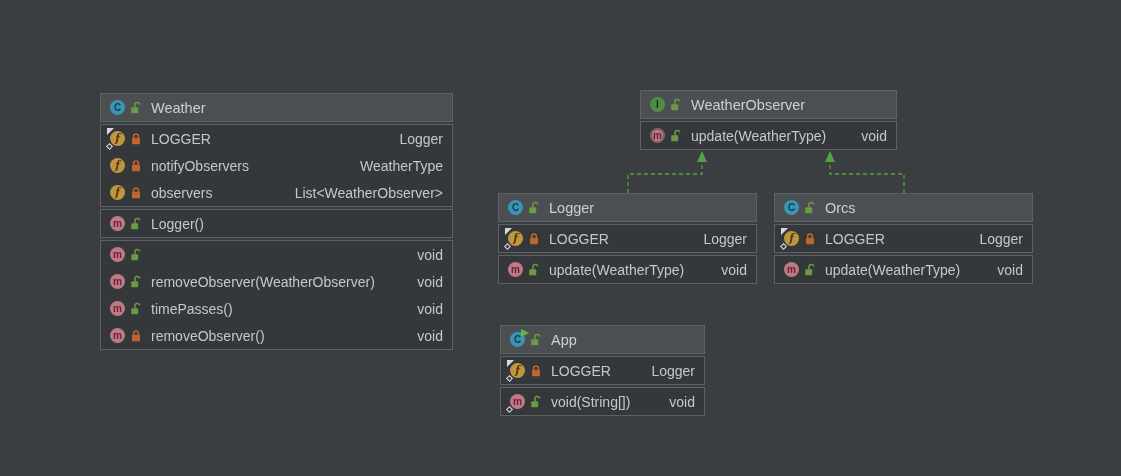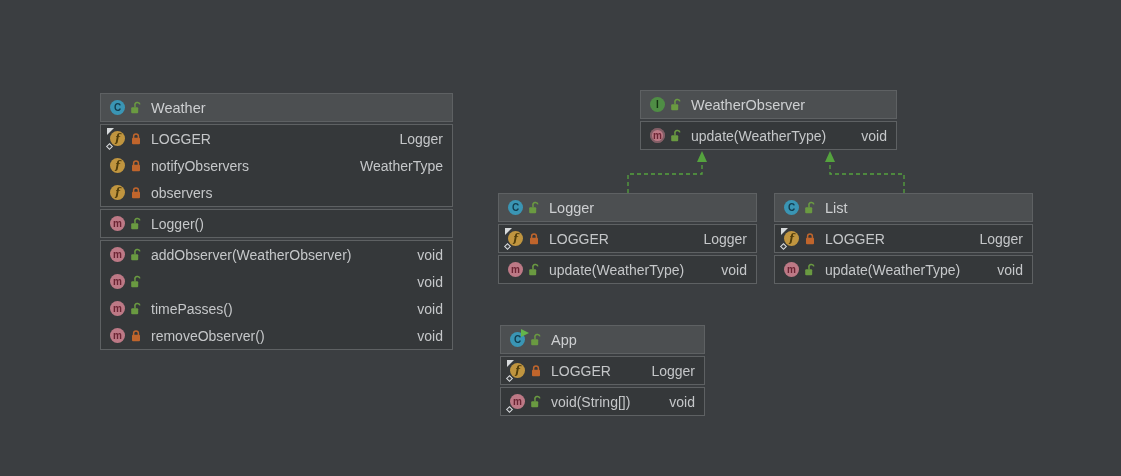--- a/index.html
+++ b/index.html
@@ -101,20 +101,21 @@
           </div>
           <div class="row member-row">
             <span class="badge kind-field">f</span>
             <span class="lock">
               <svg width="12" height="13" viewBox="0 0 12 13">
                 <path d="M3.6 6 V4.3 A2.4 2.4 0 0 1 8.4 4.3 V6" stroke="#c0652c" fill="none" stroke-width="1.5"></path>
                 <rect x="2" y="5.8" width="8" height="6.4" rx="1" fill="#c0652c"></rect>
               </svg>
             </span>
             <span class="member-label">observers</span>
+            <span class="member-type">List&lt;WeatherObserver&gt;</span>
           </div>
         </div>
         <div class="section">
           <div class="row member-row">
             <span class="badge kind-method">m</span>
             <span class="lock">
               <svg width="12" height="13" viewBox="0 0 12 13">
                 <path d="M5 6.4 V4.6 A2.5 2.5 0 0 1 9.9 3.4" stroke="#6a9a41" fill="none" stroke-width="1.5"></path>
                 <rect x="1.2" y="6.2" width="7" height="6" rx="1" fill="#6a9a41"></rect>
               </svg>
@@ -124,31 +125,31 @@
         </div>
         <div class="section">
           <div class="row member-row">
             <span class="badge kind-method">m</span>
             <span class="lock">
               <svg width="12" height="13" viewBox="0 0 12 13">
                 <path d="M5 6.4 V4.6 A2.5 2.5 0 0 1 9.9 3.4" stroke="#6a9a41" fill="none" stroke-width="1.5"></path>
                 <rect x="1.2" y="6.2" width="7" height="6" rx="1" fill="#6a9a41"></rect>
               </svg>
             </span>
-            <span class="member-label">addObserver(WeatherObserver)</span>
-            <span class="member-type">void</span>
-          </div>
-          <div class="row member-row">
-            <span class="badge kind-method">m</span>
-            <span class="lock">
-              <svg width="12" height="13" viewBox="0 0 12 13">
-                <path d="M5 6.4 V4.6 A2.5 2.5 0 0 1 9.9 3.4" stroke="#6a9a41" fill="none" stroke-width="1.5"></path>
-                <rect x="1.2" y="6.2" width="7" height="6" rx="1" fill="#6a9a41"></rect>
-              </svg>
-            </span>
+            <span class="member-type">void</span>
+          </div>
+          <div class="row member-row">
+            <span class="badge kind-method">m</span>
+            <span class="lock">
+              <svg width="12" height="13" viewBox="0 0 12 13">
+                <path d="M5 6.4 V4.6 A2.5 2.5 0 0 1 9.9 3.4" stroke="#6a9a41" fill="none" stroke-width="1.5"></path>
+                <rect x="1.2" y="6.2" width="7" height="6" rx="1" fill="#6a9a41"></rect>
+              </svg>
+            </span>
+            <span class="member-label">removeObserver(WeatherObserver)</span>
             <span class="member-type">void</span>
           </div>
           <div class="row member-row">
             <span class="badge kind-method">m</span>
             <span class="lock">
               <svg width="12" height="13" viewBox="0 0 12 13">
                 <path d="M5 6.4 V4.6 A2.5 2.5 0 0 1 9.9 3.4" stroke="#6a9a41" fill="none" stroke-width="1.5"></path>
                 <rect x="1.2" y="6.2" width="7" height="6" rx="1" fill="#6a9a41"></rect>
               </svg>
             </span>
@@ -238,21 +239,21 @@
       <div class="node" style="left: 774px; top: 193px; width: 259px;">
         <div class="section header-section">
           <div class="row header-row">
             <span class="badge kind-class">C</span>
             <span class="lock">
               <svg width="12" height="13" viewBox="0 0 12 13">
                 <path d="M5 6.4 V4.6 A2.5 2.5 0 0 1 9.9 3.4" stroke="#6a9a41" fill="none" stroke-width="1.5"></path>
                 <rect x="1.2" y="6.2" width="7" height="6" rx="1" fill="#6a9a41"></rect>
               </svg>
             </span>
-            <span class="header-title">List</span>
+            <span class="header-title">Orcs</span>
           </div>
         </div>
         <div class="section">
           <div class="row member-row">
             <span class="badge kind-field">f<span class="ov ov-final"></span><span class="ov ov-static"></span></span>
             <span class="lock">
               <svg width="12" height="13" viewBox="0 0 12 13">
                 <path d="M3.6 6 V4.3 A2.4 2.4 0 0 1 8.4 4.3 V6" stroke="#c0652c" fill="none" stroke-width="1.5"></path>
                 <rect x="2" y="5.8" width="8" height="6.4" rx="1" fill="#c0652c"></rect>
               </svg>

